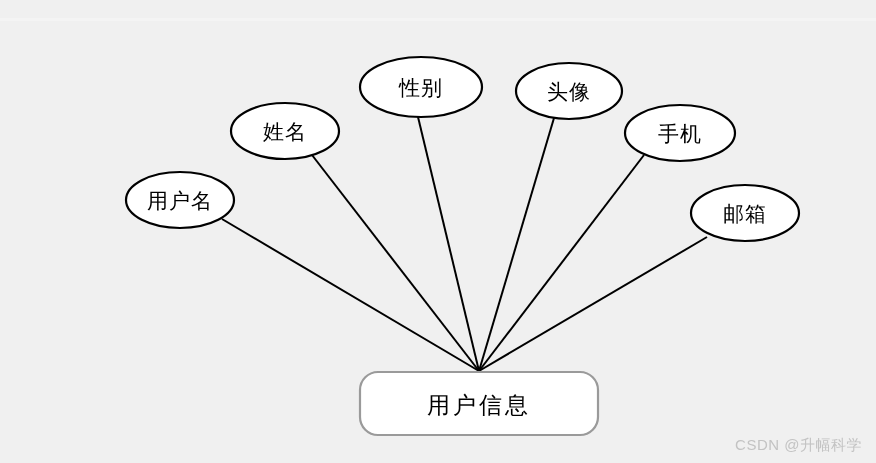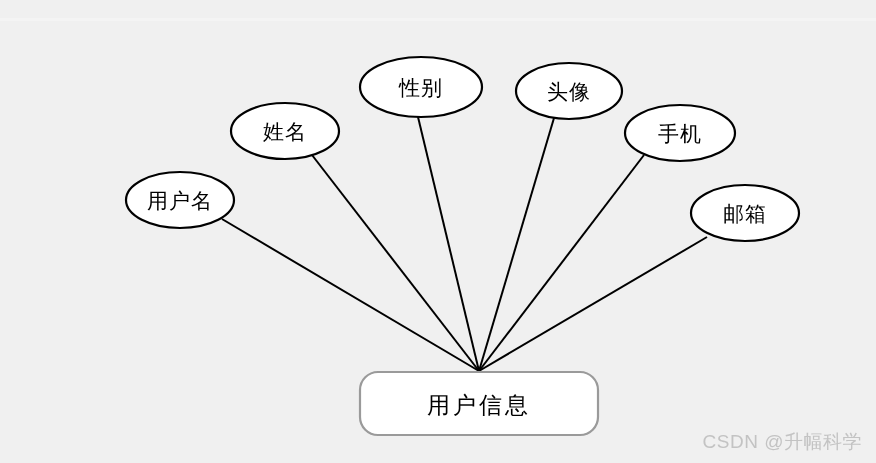--- a/index.html
+++ b/index.html
@@ -64,21 +64,21 @@
     top: 18px;
     width: 876px;
     height: 3px;
     background: #f4f4f4;
   }
   #watermark {
     position: absolute;
     right: 14px;
     bottom: 8px;
     font-family: "Liberation Sans", "DejaVu Sans", sans-serif;
-    font-size: 19px;
+    font-size: 15px;
     color: #c3c3c3;
     letter-spacing: 0.5px;
     white-space: nowrap;
     user-select: none;
   }
 </style>
 </head>
 <body>
 
 <div id="canvas">

